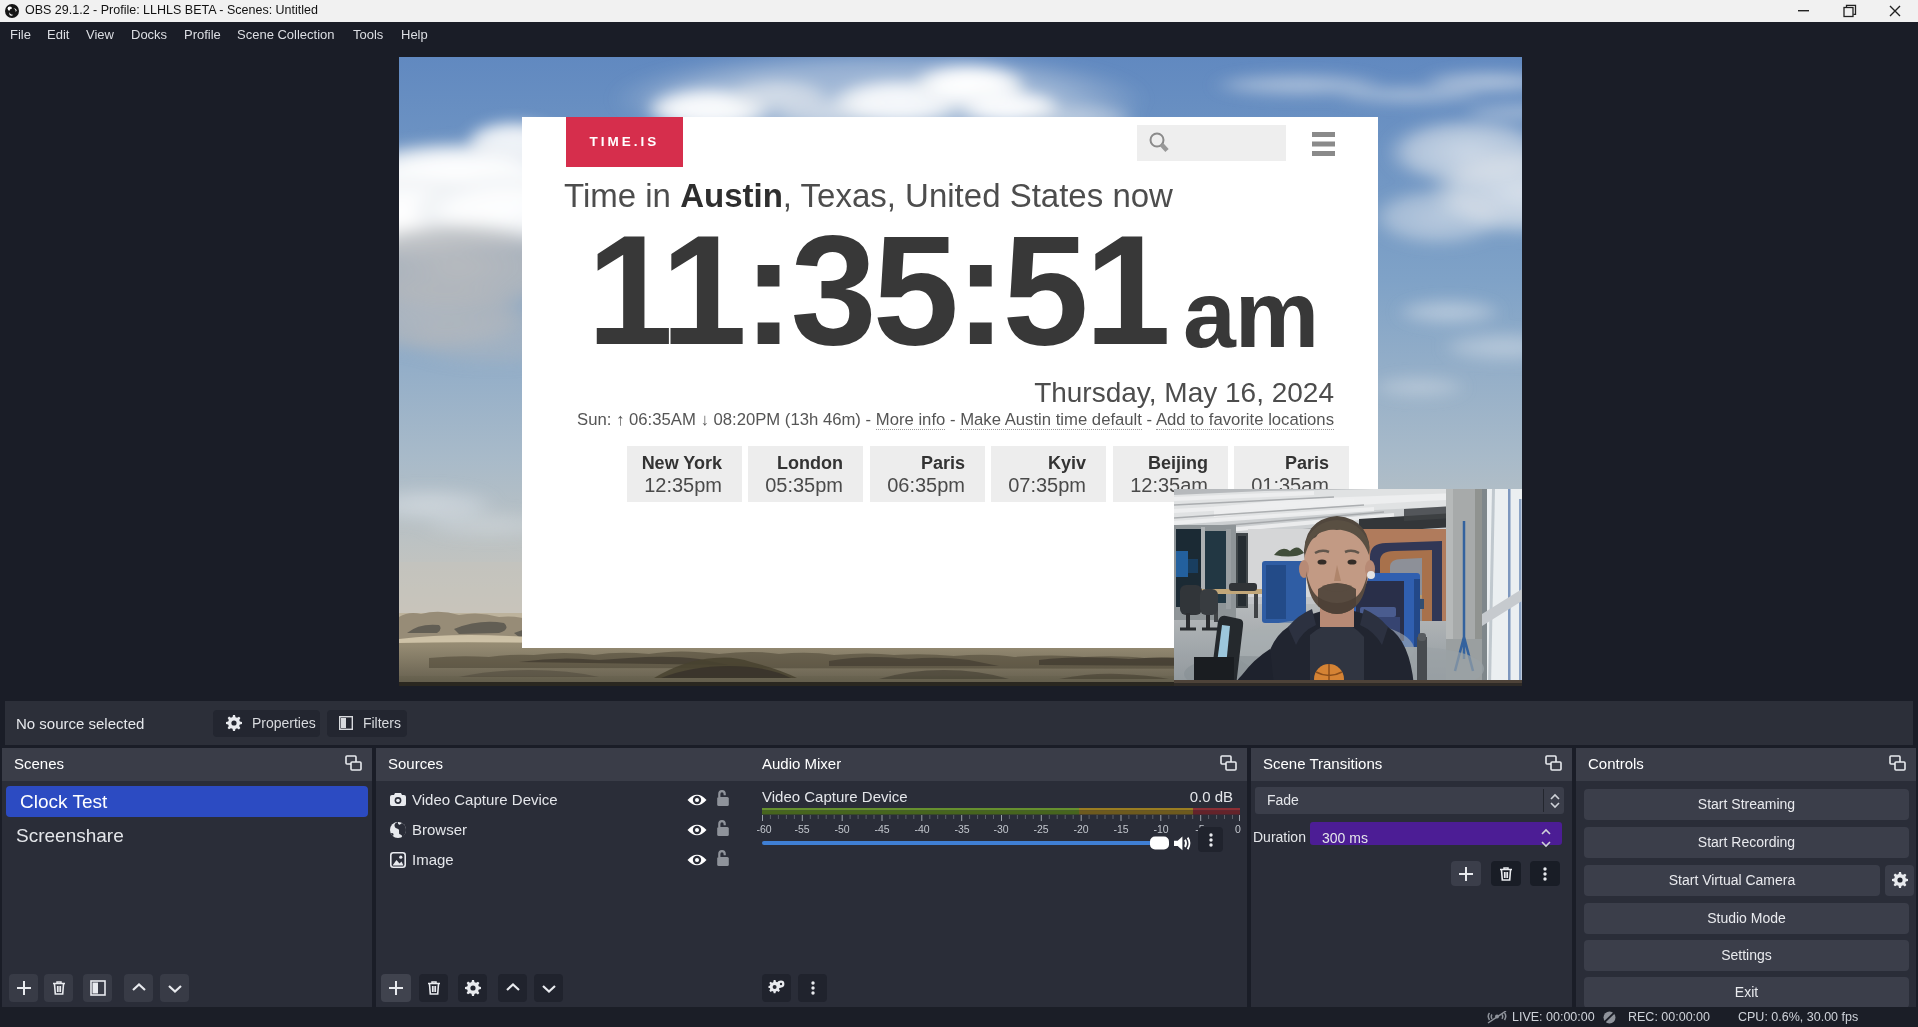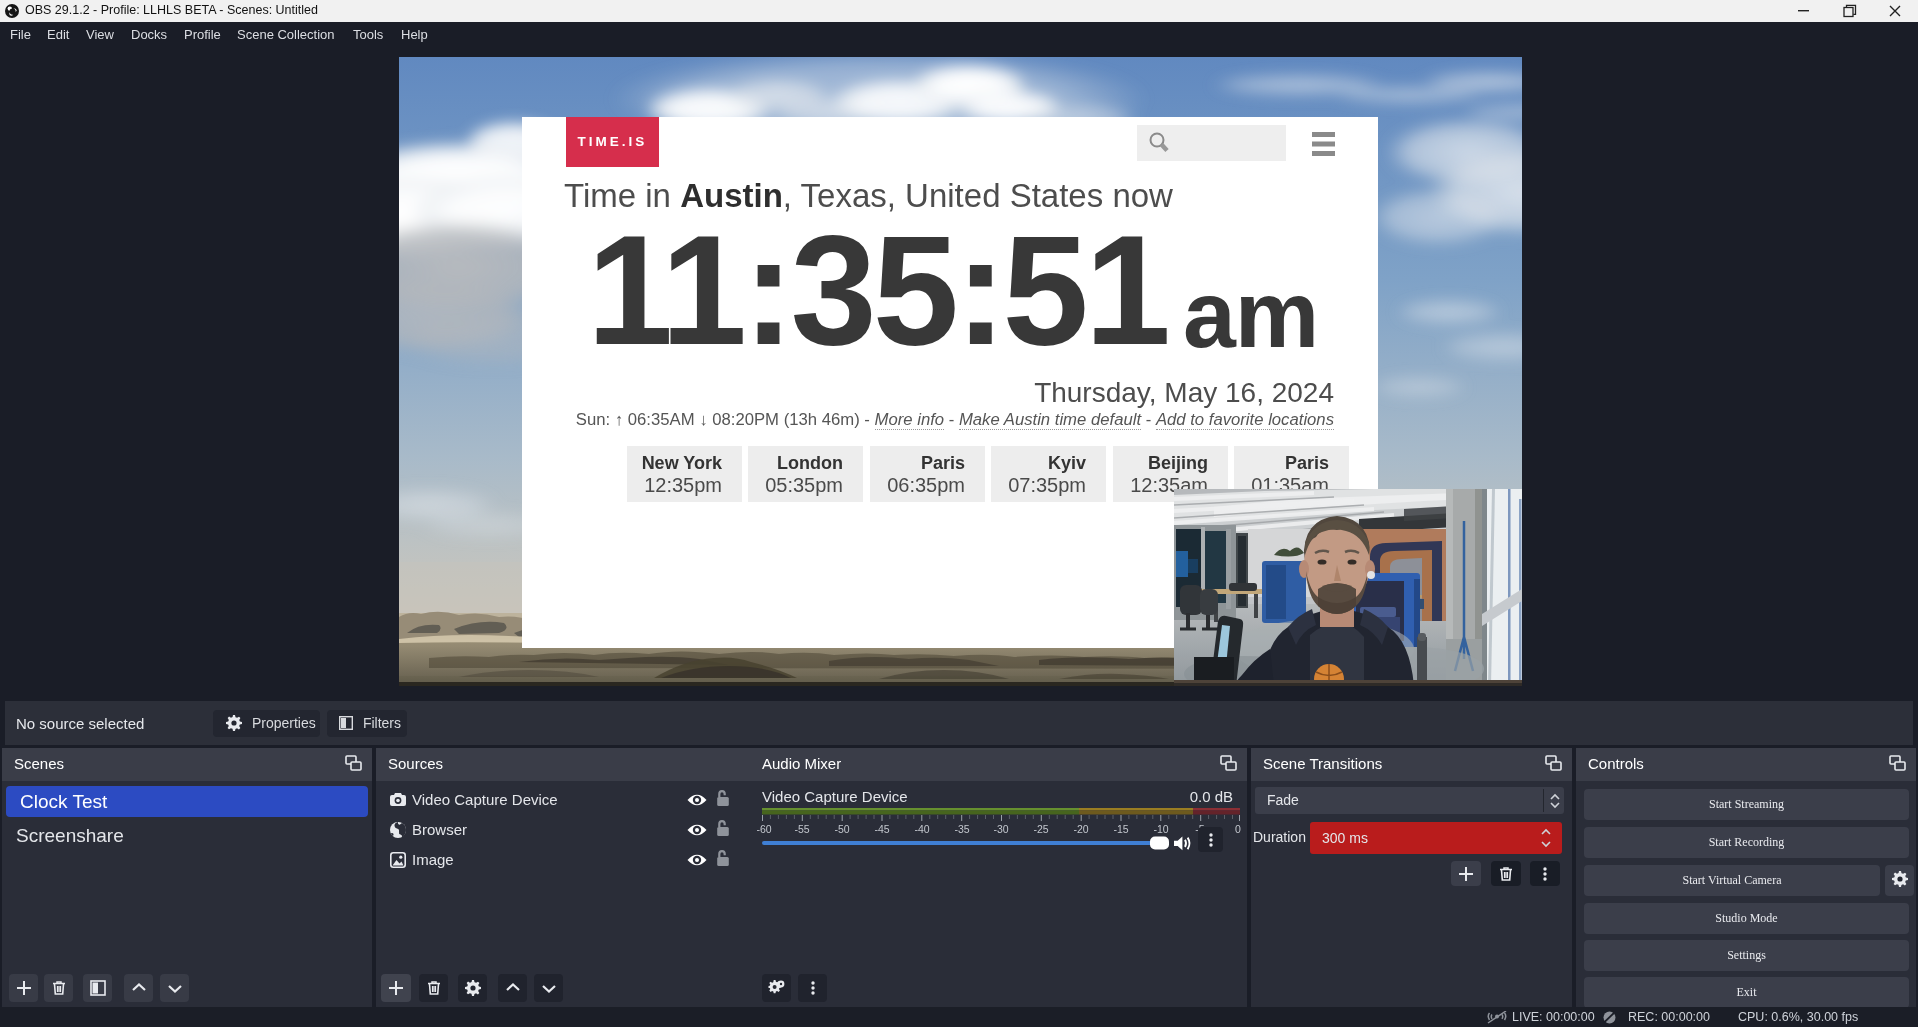--- a/index.html
+++ b/index.html
@@ -14,31 +14,31 @@
 
   
   #menubar { position:absolute; left:0; top:22px; width:1918px; height:26px; background:#1a1d27; }
   #menubar span { position:absolute; top:5px; font-size:13px; color:#dcdee3; }
 
   
   #canvas { position:absolute; left:399px; top:57px; width:1123px; height:629px; overflow:hidden; }
 
   
   #page { position:absolute; left:123px; top:60px; width:856px; height:531px; background:#fff; }
-  #logo { position:absolute; left:44px; top:0px; width:93px; height:50px; background:#d62e4c;
+  #logo { position:absolute; left:44px; top:0px; width:117px; height:50px; background:#d62e4c;
      color:#fff; font-weight:bold; font-size:13.5px; letter-spacing:3px; text-align:center; line-height:50px; }
   #searchbox { position:absolute; left:615px; top:8px; width:149px; height:36px; background:#eeeeee; }
   #pgheading { position:absolute; left:42px; top:60px; font-size:33px; color:#4d4d4d; }
   #pgheading b { color:#2e2e2e; }
   #clock { position:absolute; left:0px; top:0px; width:856px; height:280px; color:#383838; }
   #clockdigits { position:absolute; left:65px; top:85px; font-size:155px; font-weight:bold; letter-spacing:-4px;}
   #ampm { position:absolute; left:661px; top:143px; font-size:95px; font-weight:bold; letter-spacing:-1px;}
   #pgdate { position:absolute; right:44px; top:260px; font-size:28px; color:#4d4d4d; white-space:nowrap;}
   #sunline { position:absolute; right:44px; top:293px; font-size:16.7px; color:#555; white-space:nowrap;}
-  #sunline .lnk { border-bottom:1px dotted #999;font-style:italic; }
+  #sunline .lnk { border-bottom:1px dotted #999; }
   .citybox { position:absolute; top:329px; width:115px; height:56px; background:#ededed; text-align:right; padding-right:20px; }
   .citybox .nm { font-size:18px; font-weight:bold; color:#333; margin-top:7px; }
   .citybox .tm { font-size:20px; color:#4a4a4a; }
 
   
   #webcam { position:absolute; left:775px; top:432px; width:348px; height:197px; }
 
   
   #ctxbar { position:absolute; left:5px; top:701px; width:1908px; height:44px; background:#2c2f39; }
   #ctxbar .lbl { position:absolute; left:11px; top:14px; font-size:15px; color:#e6e8ec; }
@@ -57,21 +57,21 @@
   
   .scitem { position:absolute; left:0; width:100%; height:33px; font-size:19px; color:#e4e6ea; line-height:33px; }
   .scitem .t { margin-left:14px; }
   .selected { left:4px; width:362px; height:31px; line-height:31px; background:#2c4bc2; color:#fff; border-radius:4px; }
 
   
   .srcrow { position:absolute; left:0; width:100%; height:37px; color:#e4e6ea; font-size:15px; }
 
   
   .cbtn { position:absolute; left:8px; width:325px; height:31px; background:#3b3e4a; border-radius:4px;
-     color:#e9eaee; font-size:12px; text-align:center; line-height:31px;font-family:Liberation Serif, serif; }
+     color:#e9eaee; font-size:14px; text-align:center; line-height:31px; }
 
   
   #statusbar { position:absolute; left:0; top:1007px; width:1918px; height:20px; background:#1b1e27;
      font-size:12.5px; color:#ced2d9; }
 </style>
 </head>
 <body>
 
 <svg width="0" height="0" style="position:absolute">
   <defs>
@@ -727,21 +727,21 @@
     </div>
   <div class="abs" style="left:4px;top:39px;width:309px;height:27px;background:#3b3e4a;border-radius:3px;">
     <span class="abs" style="left:12px;top:5px;font-size:14px;color:#e4e6ea">Fade</span>
     <div class="abs" style="left:288px;top:2px;width:1px;height:23px;background:#23262e"></div>
     <svg class="abs" style="left:293px;top:5px" width="14" height="18">
       <path d="M3 7 L7 3 L11 7" fill="none" stroke="#cfd2d8" stroke-width="1.6"></path>
       <path d="M3 11 L7 15 L11 11" fill="none" stroke="#cfd2d8" stroke-width="1.6"></path>
     </svg>
   </div>
   <div class="abs" style="left:2px;top:81px;font-size:14px;color:#e4e6ea">Duration</div>
-  <div class="abs" style="left:59px;top:74px;width:252px;height:32px;background:#b91c1c;border-radius:3px;">
+  <div class="abs" style="left:59px;top:74px;width:252px;height:23px;background:#4c1d95;border-radius:3px;">
     <span class="abs" style="left:12px;top:8px;font-size:14px;color:#e4e6ea">300 ms</span>
     <svg class="abs" style="left:228px;top:4px" width="16" height="25">
       <path d="M4 8 L8 4 L12 8" fill="none" stroke="#cfd2d8" stroke-width="1.6"></path>
       <path d="M4 16 L8 20 L12 16" fill="none" stroke="#cfd2d8" stroke-width="1.6"></path>
     </svg>
   </div>
   <div class="toolbtn" style="left:200px;top:113px;width:30px;height:25px;background:#3b3e4a">
       <svg width="16" height="16">
         <use href="#i-plus"></use>
       </svg>

